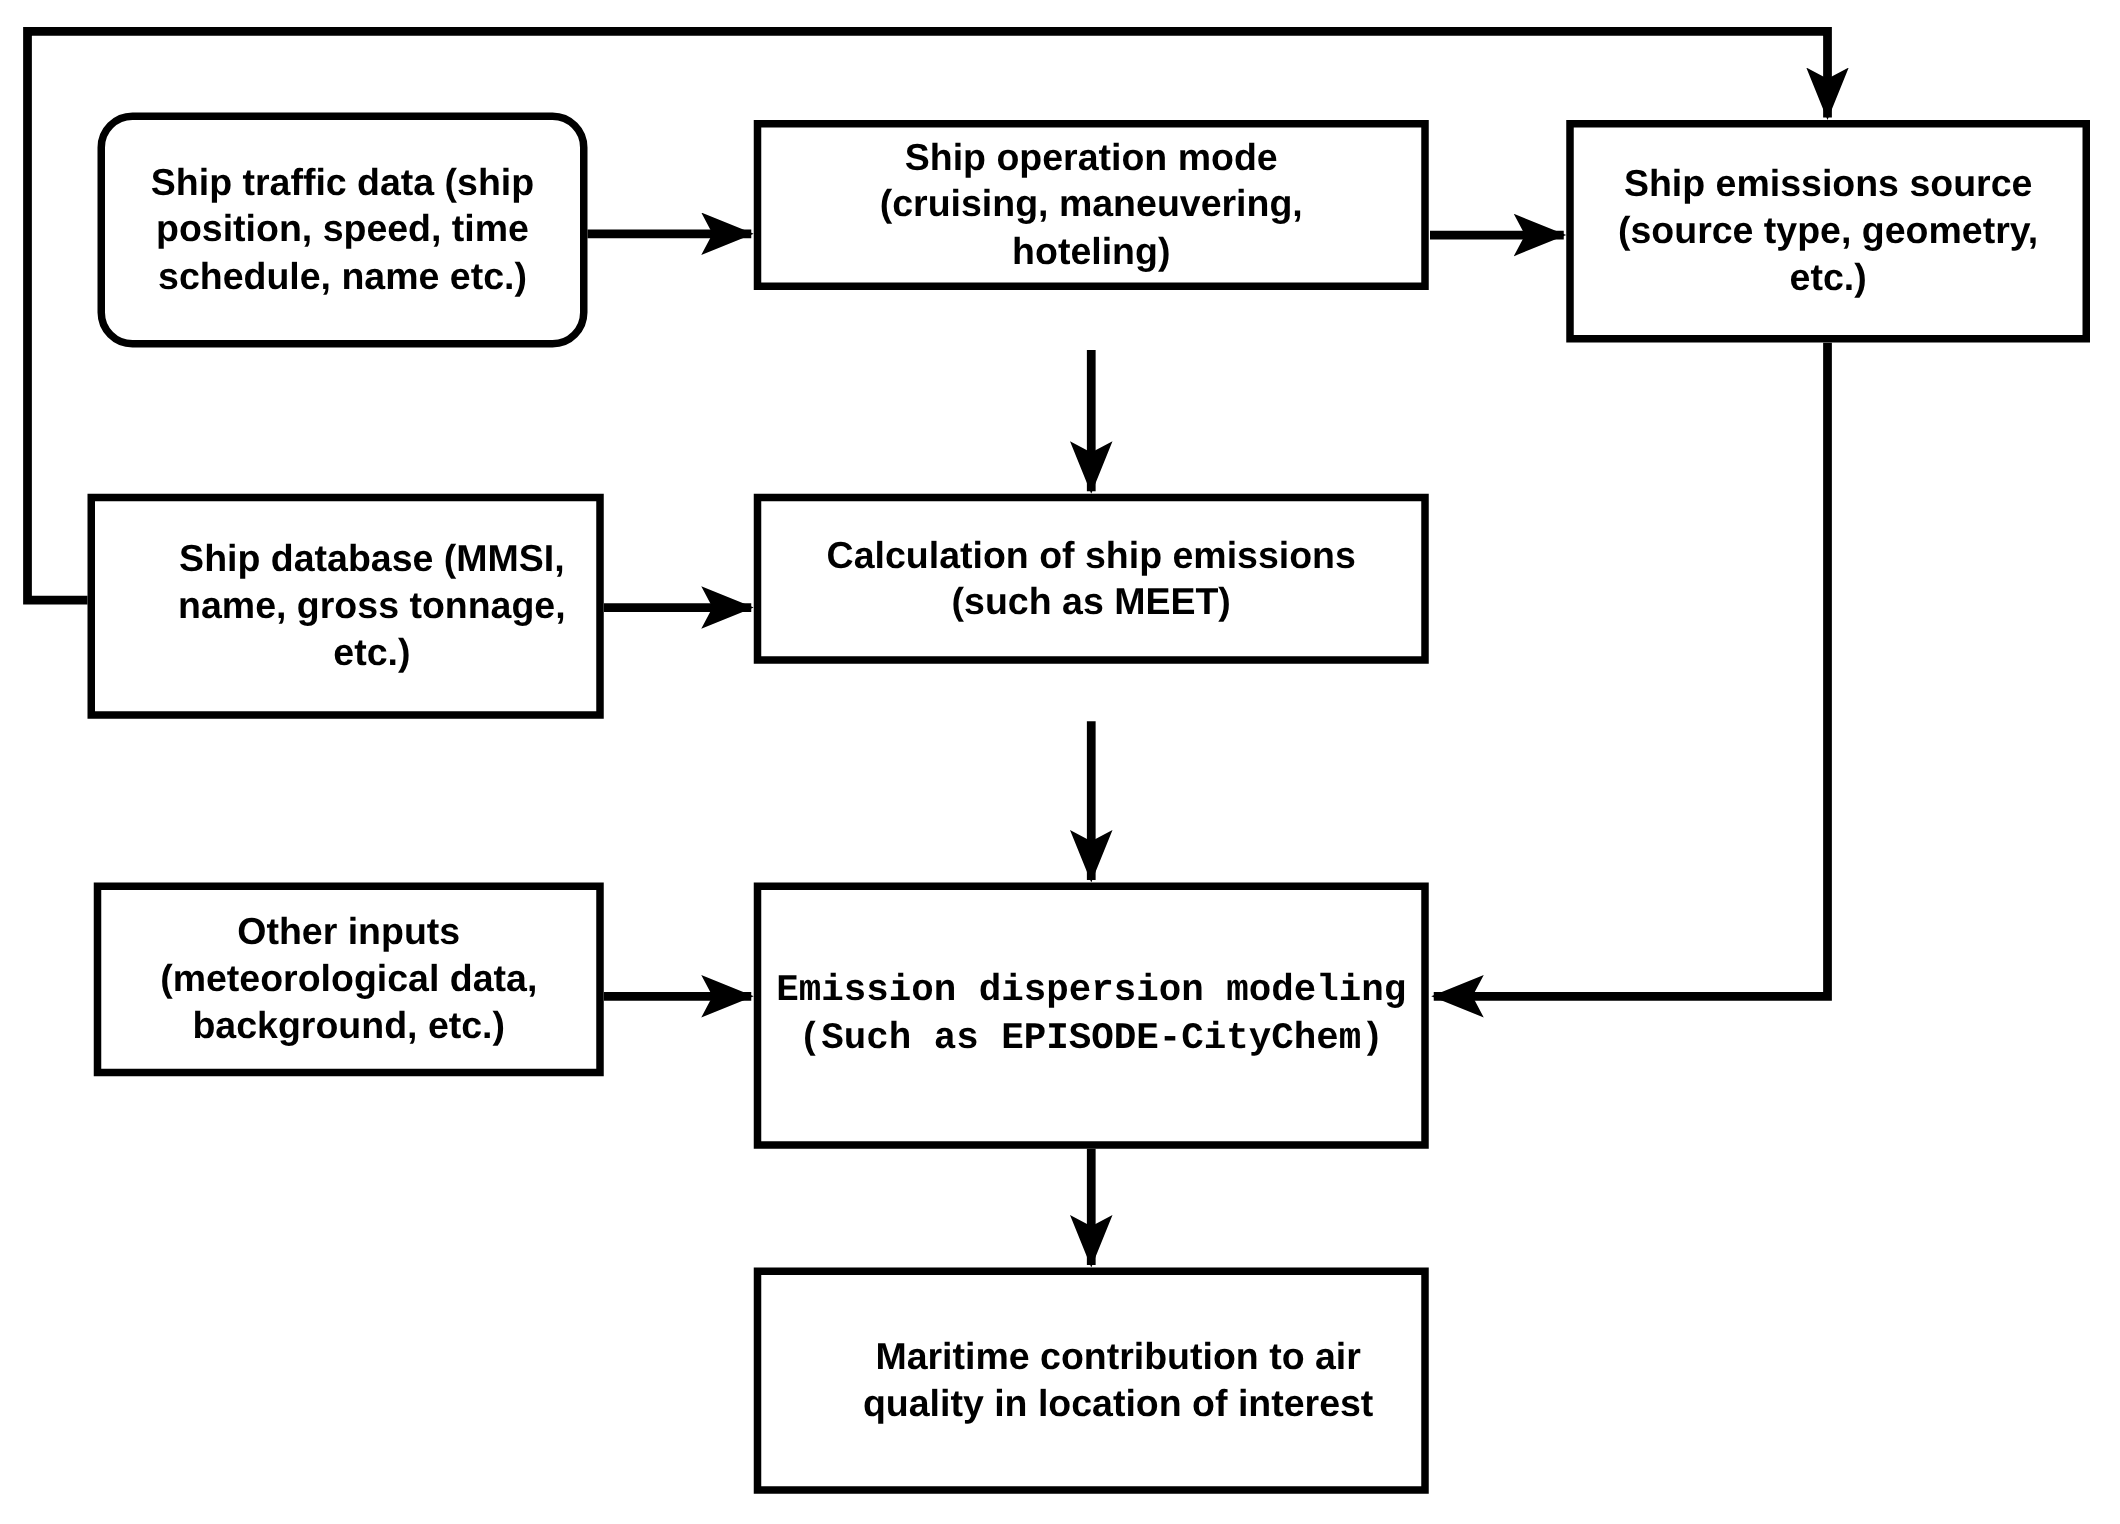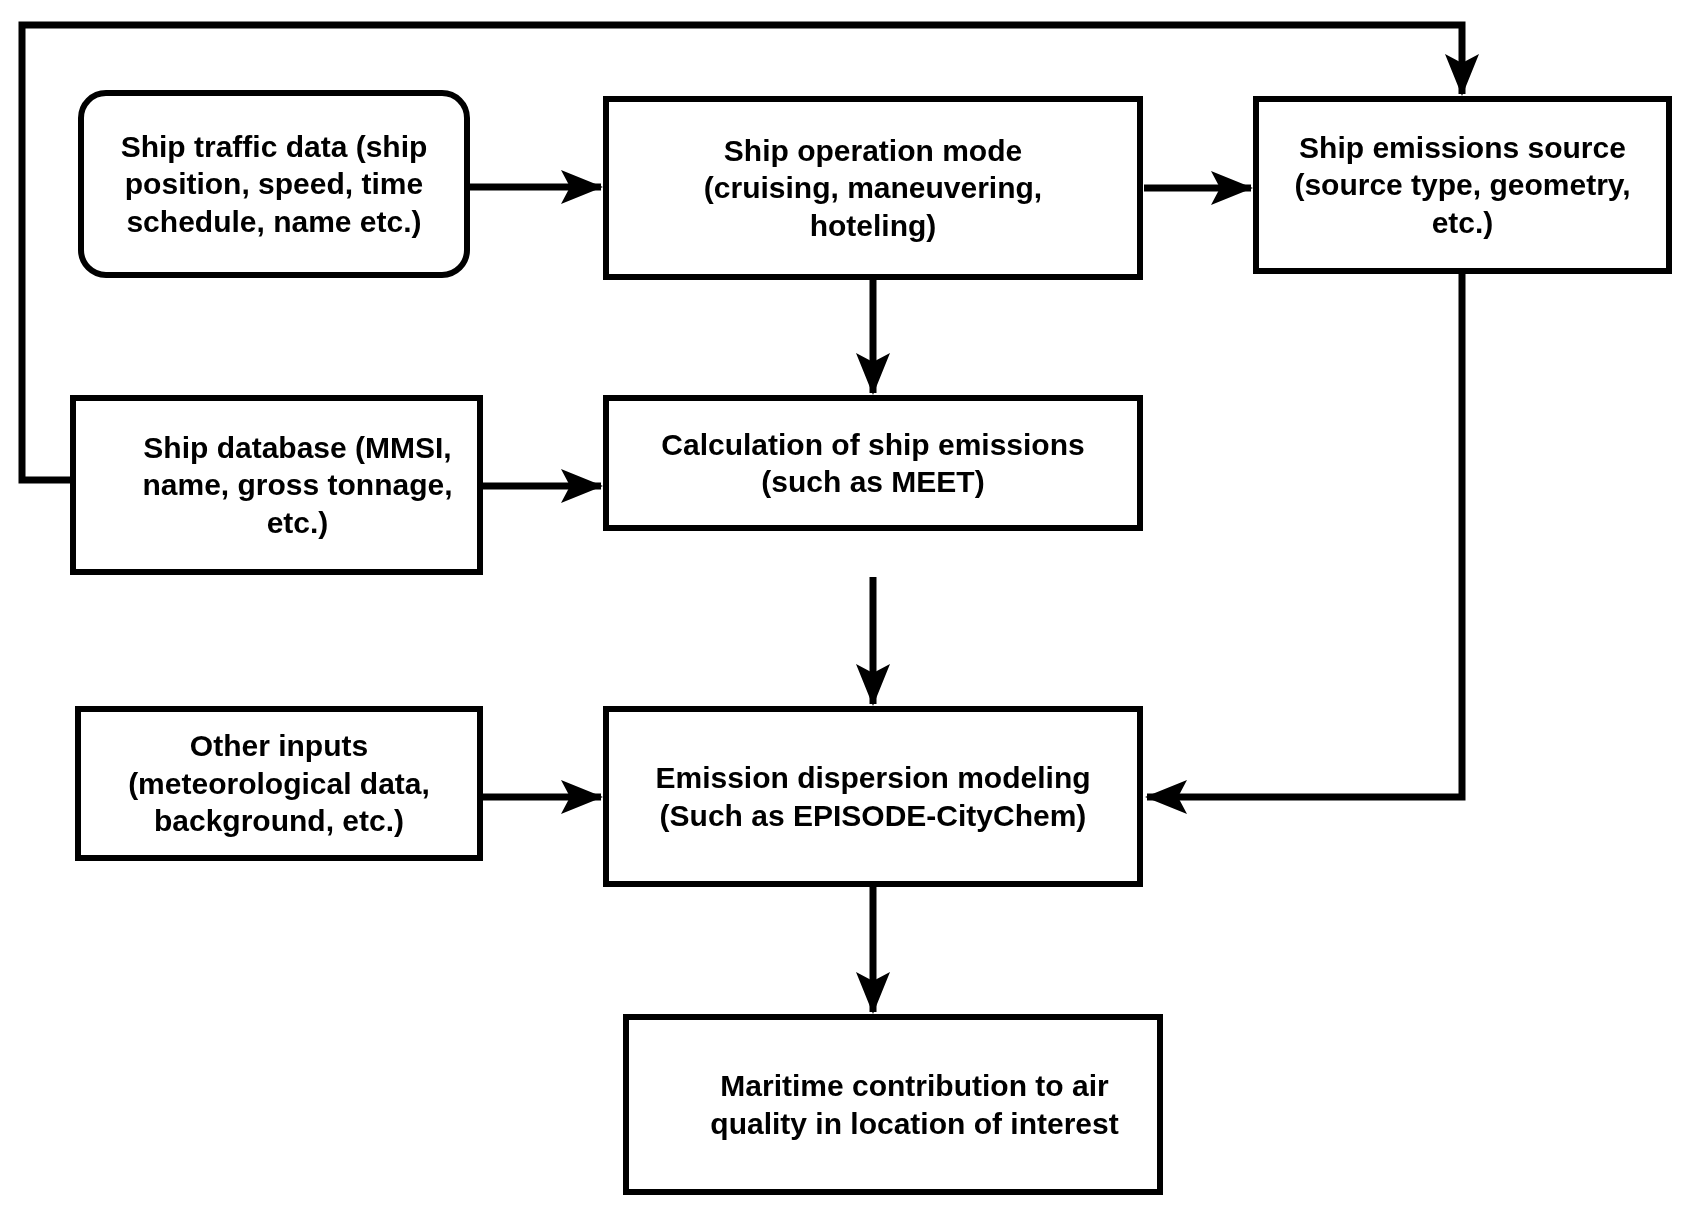--- a/index.html
+++ b/index.html
@@ -35,27 +35,27 @@
     justify-content: center;
     text-align: center;
     font-weight: bold;
     font-size: 30px;
     line-height: 1.25;
     white-space: pre;
     z-index: 1;
   }
   
   #n-ship-traffic        { left: 78px;   top: 90px;   width: 392px; height: 188px; border-radius: 28px; }
-  #n-ship-operation      { left: 603px;  top: 96px;   width: 540px; height: 184px; }
+  #n-ship-operation      { left: 603px;  top: 96px;   width: 540px; height: 136px; }
   #n-ship-emission-src   { left: 1253px; top: 96px;   width: 419px; height: 178px; }
   #n-ship-database       { left: 70px;   top: 395px;  width: 413px; height: 180px; padding-left: 42px; }
   #n-calculation         { left: 603px;  top: 395px;  width: 540px; height: 136px; }
   #n-other-inputs        { left: 75px;   top: 706px;  width: 408px; height: 155px; }
-  #n-emission-dispersion { left: 603px;  top: 706px;  width: 540px; height: 181px; }
-  #n-maritime            { left: 623px;  top: 1014px; width: 540px; height: 181px; padding-left: 43px; }
+  #n-emission-dispersion { left: 603px;  top: 706px;  width: 540px; height: 213px; font-family: Liberation Mono, monospace; }
+  #n-maritime            { left: 603px;  top: 1014px; width: 540px; height: 181px; padding-left: 43px; }
 </style>
 </head>
 <body>
 
 <div class="canvas">
 
   <svg class="connector-layer" viewBox="0 0 1696 1219" xmlns="http://www.w3.org/2000/svg">
     <defs>
       <marker id="arrow" markerUnits="userSpaceOnUse" markerWidth="44" markerHeight="36" refX="40" refY="17" orient="auto">
         <polygon points="0,0 42,17 0,34 9,17" fill="#000000"></polygon>

